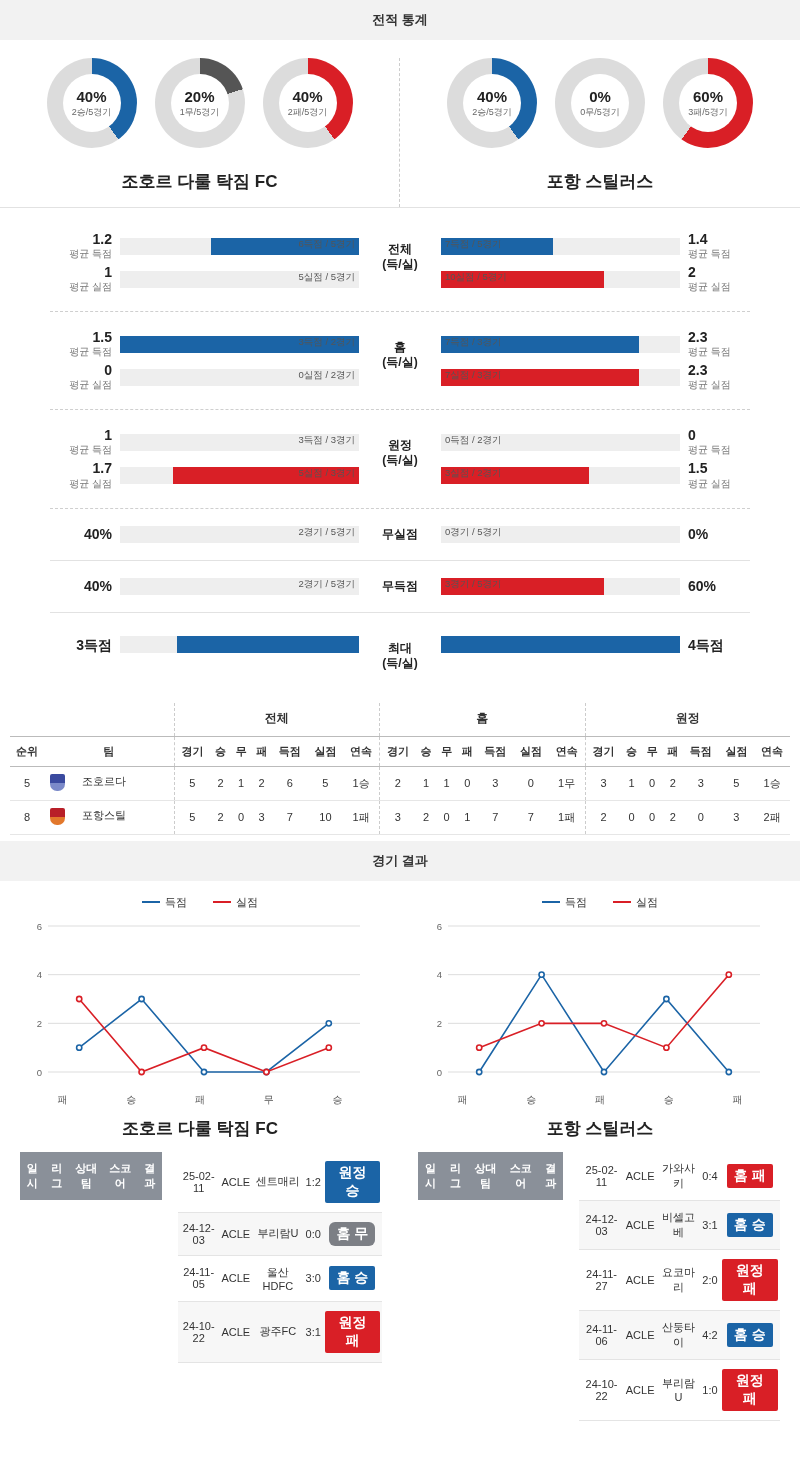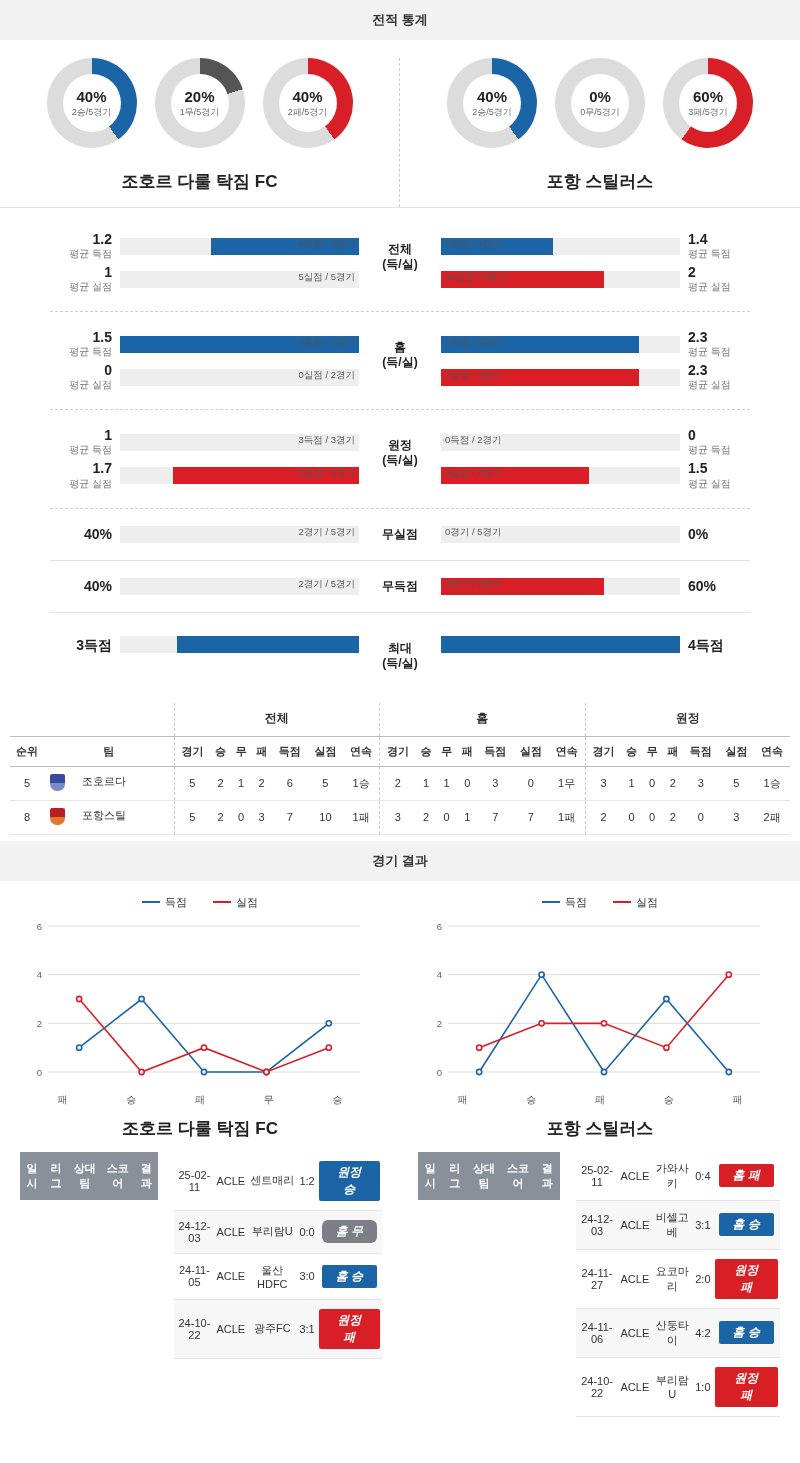--- a/index.html
+++ b/index.html
@@ -187,26 +187,25 @@
   table.matches tbody td {
     padding: 9px 2px;
     text-align: center;
     border-bottom: 1px solid #e4e4e4;
     color: #333;
   }
   table.matches tbody tr:nth-child(even) { background: #f7f7f7; }
   .badge {
     display:inline-block;
     min-width: 46px;
-    padding: 3px 14px;
+    padding: 3px 6px;
     color: #fff;
-    font-size: 12px;
+    font-size: 14px;
     font-weight: bold;
     border-radius: 2px;
-    font-style: italic;
   }
   .badge.blue { background:#1b64a6; }
   .badge.red { background:#d91f26; }
   .badge.gray { background:#7c7f85;border-radius:6px; }
 </style>
 </head>
 <body>
 
 <div class="section-header">전적 통계</div>
 

